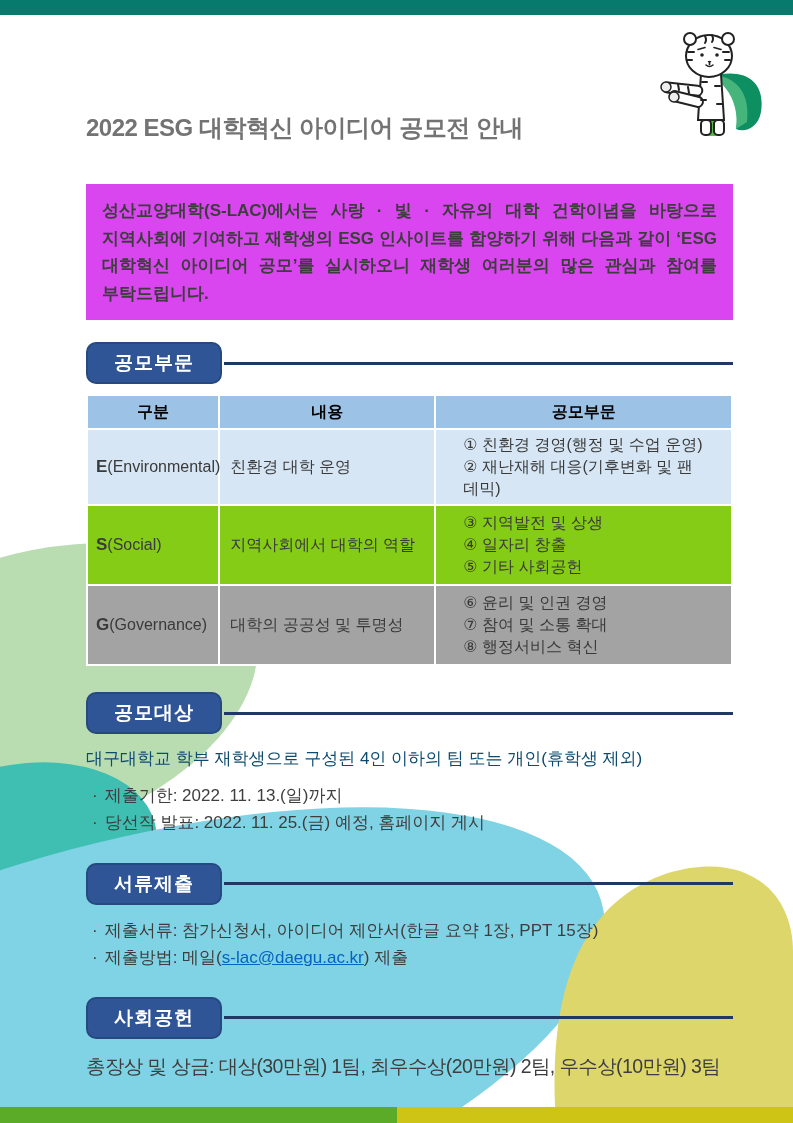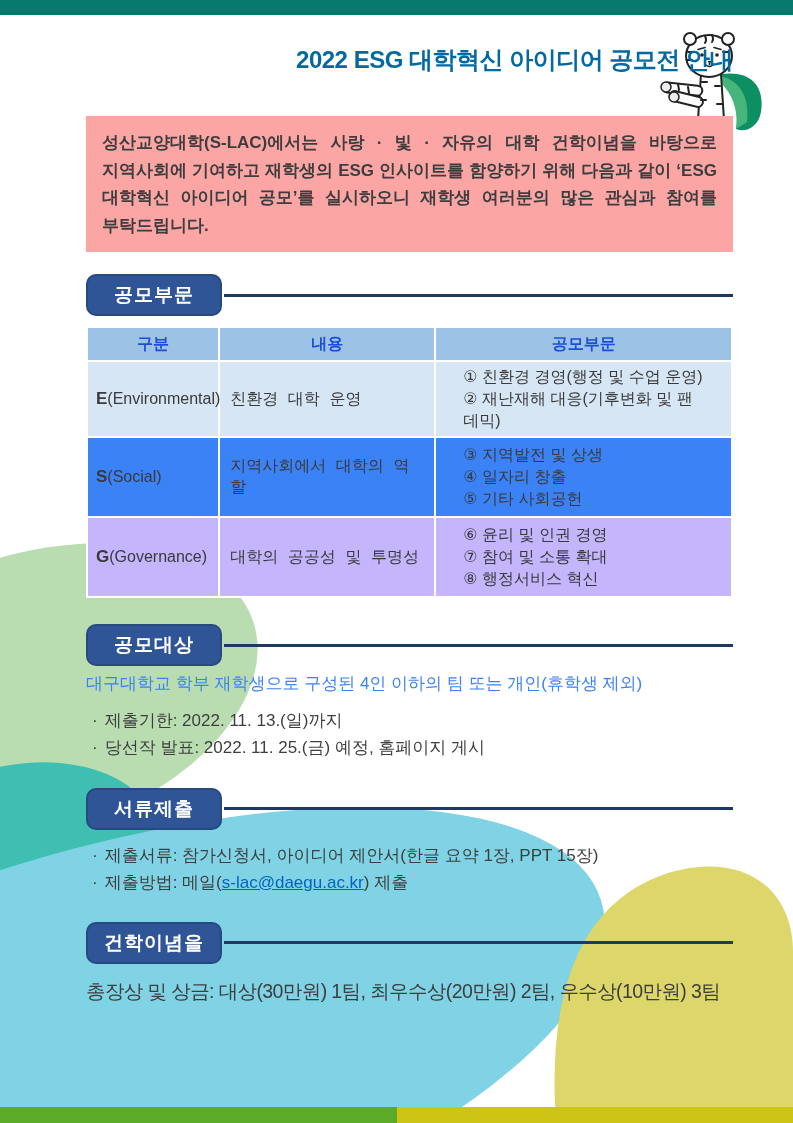--- a/index.html
+++ b/index.html
@@ -5,40 +5,40 @@
   html,body{margin:0;padding:0;background:#e9e9e9;}
   .page{position:relative;width:793px;height:1123px;background:#ffffff;overflow:hidden;
         font-family:"Liberation Sans","DejaVu Sans",sans-serif;margin:0 auto;}
   .topbar{position:absolute;top:0;left:0;right:0;height:15px;background:#077a6d;z-index:3;}
   .decor{position:absolute;inset:0;z-index:0;}
   .strip{position:absolute;bottom:0;height:16px;z-index:3;}
   .strip-green{left:0;width:397px;background:#5baa28;}
   .strip-yellow{left:397px;right:0;background:#cdc416;}
   .mascot{position:absolute;top:30px;right:16px;width:120px;height:114px;z-index:1;}
   .content{position:relative;z-index:2;padding:0 60px 0 86px;}
-  .title{padding-top:44px;text-align:right;font-size:24px;font-weight:700;color:#0369a1;letter-spacing:-0.5px;}
-  .intro{margin-top:40px;background:#fca5a5;padding:13px 16px;font-size:17px;font-weight:700;
+  .title{padding-top:112px;text-align:left;font-size:24px;font-weight:700;color:#737373;letter-spacing:-0.5px;}
+  .intro{margin-top:40px;background:#d946ef;padding:13px 16px;font-size:17px;font-weight:700;
          color:#3d3d3d;line-height:1.62;text-align:justify;word-break:keep-all;}
   .section-head{display:flex;align-items:center;}
   .badge{background:#2f5597;border:2px solid #26497f;color:#fff;font-size:19px;font-weight:700;
          width:132px;text-align:center;padding:6px 0;border-radius:10px;letter-spacing:1px;}
   .rule{flex:1;height:3px;background:#1f3864;margin-left:2px;}
   .mt-sec1{margin-top:22px;}
   .mt-sec{margin-top:26px;}
   table.cat{width:100%;border-collapse:collapse;margin-top:10px;table-layout:fixed;}
   table.cat th,table.cat td{border:2px solid #ffffff;font-size:16px;color:#3a3a3a;vertical-align:middle;}
-  table.cat th{background:#9cc3e5;font-weight:600;height:30px;color:#1d4ed8;}
+  table.cat th{background:#9cc3e5;font-weight:600;height:30px;color:#000000;}
   .col1{width:20.5%;} .col2{width:33.5%;} .col3{width:46%;}
-  td.c1{padding:4px 8px;} td.c2{padding:0 10px;font-family:Liberation Mono, monospace;} td.c3{padding:4px 27px;line-height:22px;}
+  td.c1{padding:4px 8px;} td.c2{padding:0 10px;} td.c3{padding:4px 27px;line-height:22px;}
   tr.row-e td{background:#d6e6f4;height:56px;}
-  tr.row-s td{background:#3b82f6;height:70px;}
-  tr.row-g td{background:#c4b5fd;height:70px;}
+  tr.row-s td{background:#84cc16;height:70px;}
+  tr.row-g td{background:#a3a3a3;height:70px;}
   .div-letter{font-weight:700;font-size:17px;}
   .div-suffix{font-size:16px;}
-  .body-line{margin-top:6px;font-size:17px;color:#3b82f6;word-break:keep-all;}
+  .body-line{margin-top:13px;font-size:17px;color:#0c4a6e;word-break:keep-all;}
   .bullets{margin-top:12px;font-size:17px;color:#3e3e3e;line-height:1.6;}
   .bullet-line{white-space:nowrap;}
   .bullet-char{margin:0 7px 0 6px;}
   a.mail{color:#0563c1;text-decoration:underline;}
   .award-line{margin-top:14px;font-size:19.5px;color:#3e3e3e;letter-spacing:-0.6px;white-space:nowrap;}
 </style>
 </head>
 <body>
 
 <div class="page">
@@ -163,21 +163,21 @@
     <div class="section-head mt-sec">
       <div class="badge">서류제출</div>
       <div class="rule"></div>
     </div>
     <div class="bullets">
       <div class="bullet-line"><span class="bullet-char">·</span><span>제출서류: 참가신청서, 아이디어 제안서(한글 요약 1장, PPT 15장)</span></div>
       <div class="bullet-line"><span class="bullet-char">·</span><span>제출방법: 메일(</span><a class="mail" href="#">s-lac@daegu.ac.kr</a><span>)  제출</span></div>
     </div>
 
     <div class="section-head mt-sec">
-      <div class="badge">건학이념을</div>
+      <div class="badge">사회공헌</div>
       <div class="rule"></div>
     </div>
     <div class="award-line">총장상 및 상금: 대상(30만원) 1팀, 최우수상(20만원) 2팀, 우수상(10만원) 3팀</div>
 
   </div>
 
   <div class="strip strip-green"></div>
   <div class="strip strip-yellow"></div>
 
 </div>

